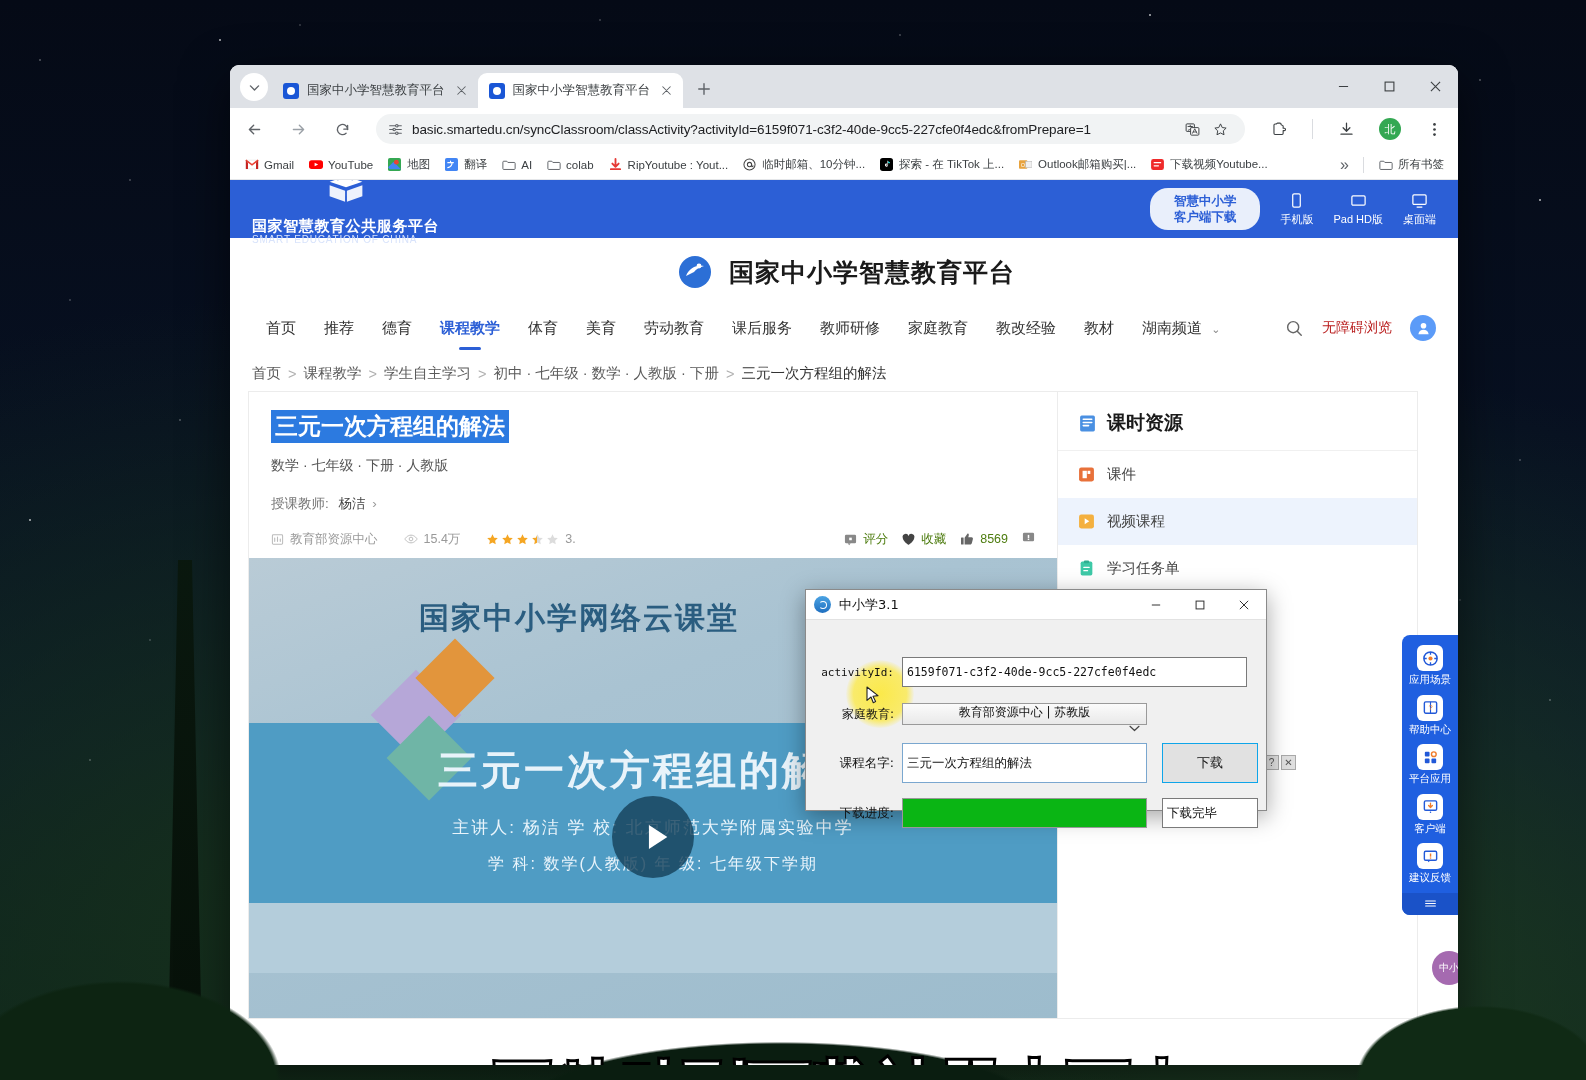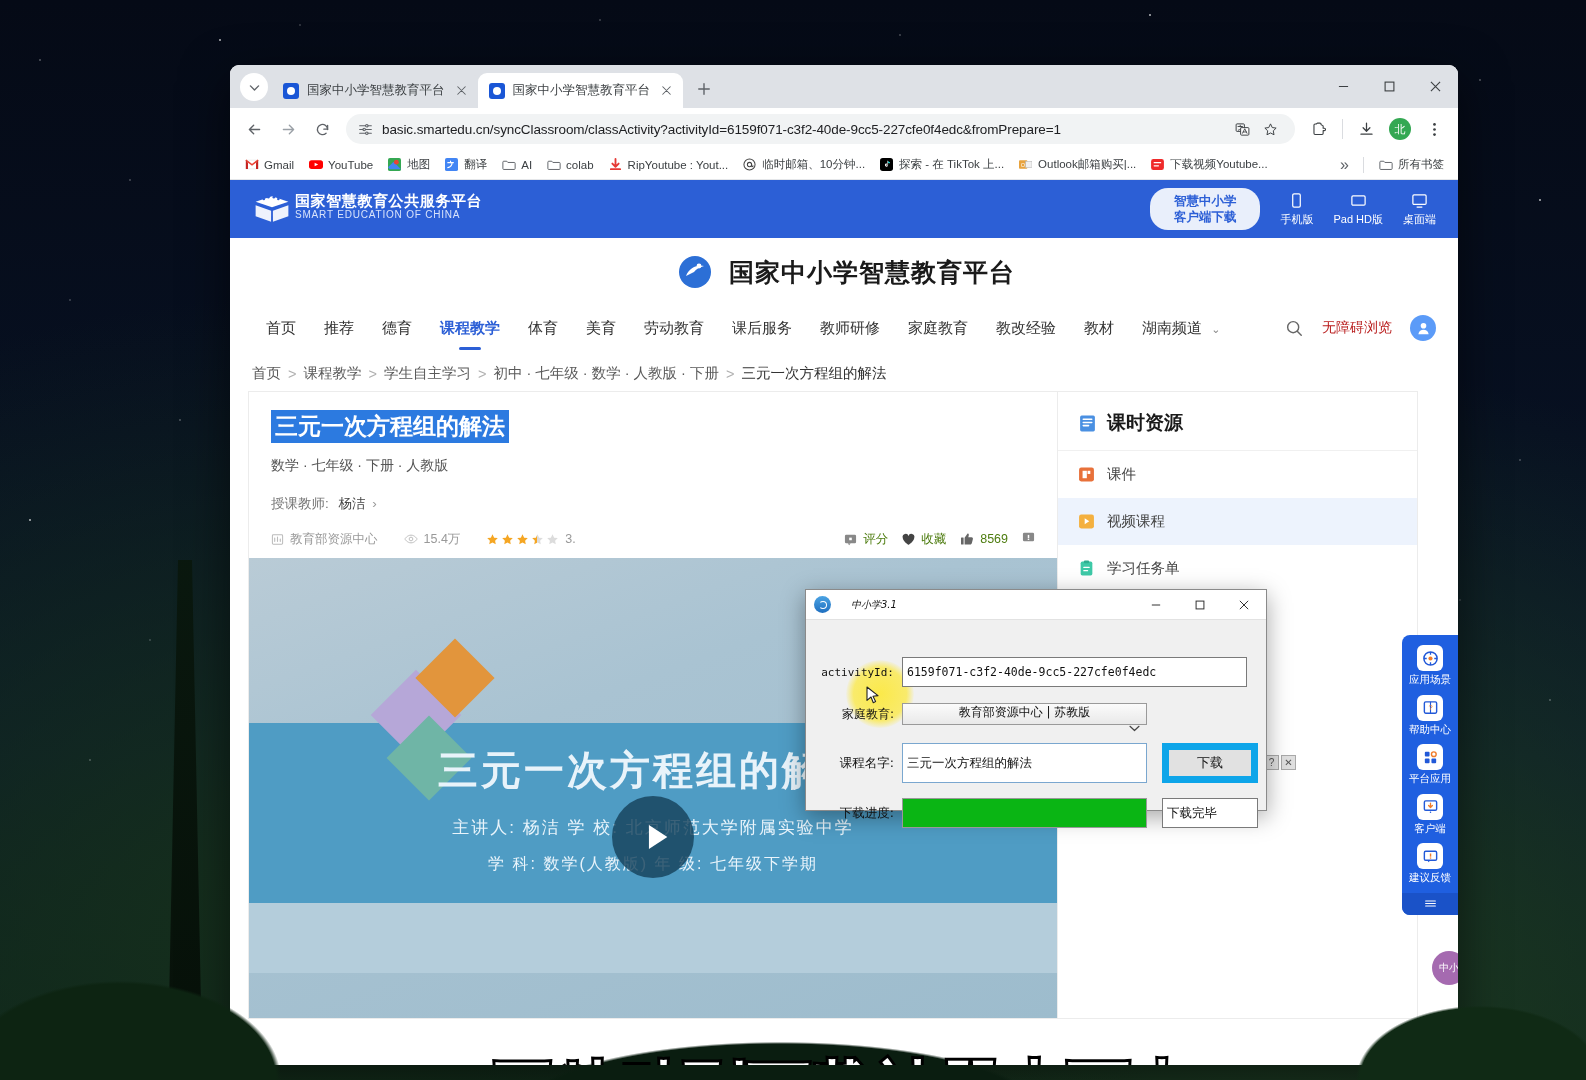--- a/index.html
+++ b/index.html
@@ -88,21 +88,21 @@
   }
   .tab .tclose { width:17px;height:17px;flex:0 0 auto;display:flex;align-items:center;justify-content:center;border-radius:50%;}
   .tab .tclose svg{width:9px;height:9px;}
   .newtab { width: 30px; height: 30px; margin: 0 0 4px 6px; display:flex;align-items:center;justify-content:center;border-radius:50%;cursor:pointer;}
   .newtab svg { width: 14px; height: 14px; }
   .wincontrols { position: absolute; right: 0; top: 0; height: 43px; display: flex; align-items: center; }
   .wincontrols div { width: 46px; height: 43px; display:flex;align-items:center;justify-content:center; cursor:pointer;}
   .wincontrols svg { width: 11px; height: 11px; }
 
   
-  .toolbar { height: 42px; background:#fff; display:flex; align-items:center; padding: 0 8px; gap:2px;}
+  .toolbar { height: 42px; background:#fff; display:flex; align-items:center; padding: 0 8px; gap:12px;}
   .tbtn { width:32px;height:32px;border-radius:50%;display:flex;align-items:center;justify-content:center;cursor:pointer;flex:0 0 auto;}
   .tbtn svg{width:17px;height:17px;}
   .omnibox {
     flex: 1 1 auto; height: 30px; background:#f1f3f4; border-radius: 16px;
     display:flex; align-items:center; gap:9px; padding: 0 12px; margin: 0 6px;
     font-size: 13.5px; color:#202124; cursor: text; overflow: hidden;
   }
   .omnibox .url { white-space:nowrap; overflow:hidden; text-overflow:ellipsis; letter-spacing:-.1px;}
   .omni-right { display:flex; align-items:center; gap:2px; margin-left:auto; }
 
@@ -116,21 +116,21 @@
   .bm .bmi{width:15px;height:15px;flex:0 0 auto;display:flex;align-items:center;justify-content:center;font-size:11px;}
   .bm-overflow{margin-left:auto;display:flex;align-items:center;gap:8px;flex:0 0 auto;padding-left:6px;}
 
   
   .page { position: relative; height: 885px; background:#fff; overflow:hidden; }
 
   .site-top {
     height: 58px; background:#2c5fd6; display:flex; align-items:center;
     padding: 0 22px; position:relative;
   }
-  .logo-wrap{display:flex;gap:3px;}
+  .logo-wrap{display:flex;align-items:center;gap:11px;flex-direction:column;}
   .logo-mark{width:40px;height:34px;flex:0 0 auto;}
   .logo-txt .l1{color:#fff;font-size:15px;font-weight:bold;letter-spacing:.6px;line-height:1.15;}
   .logo-txt .l2{color:#d8e3fb;font-size:10px;letter-spacing:.8px;line-height:1.2;}
   .top-right{margin-left:auto;display:flex;align-items:center;gap:20px;}
   .client-btn{
     background:#e9effb;color:#2c5fd6;border-radius:18px;padding:5px 24px;
     font-size:12.5px;font-weight:bold;line-height:1.3;text-align:center;cursor:pointer;
   }
   .dl-opt{display:flex;flex-direction:column;align-items:center;gap:3px;color:#fff;font-size:11px;cursor:pointer;}
   .dl-opt svg{width:17px;height:17px;}
@@ -229,39 +229,39 @@
   
   #dialog{
     position:absolute;left:575px;top:409px;width:462px;height:222px;
     background:#f0f0f0;border:1px solid #8a8a8a;
     box-shadow:0 6px 22px rgba(0,0,0,.35); z-index:20;
     font-family:"DejaVu Sans","Liberation Sans",sans-serif;
   }
   .dlg-title{height:30px;background:#fff;display:flex;align-items:center;padding:0 0 0 8px;border-bottom:1px solid #e2e2e2;}
   .dlg-ico{width:17px;height:17px;border-radius:50%;background:linear-gradient(#4ba3e3,#1f6fc0);display:flex;align-items:center;justify-content:center;flex:0 0 auto;}
   .dlg-ico i{width:8px;height:8px;border-radius:50%;border:1.6px solid #fff;border-left-color:transparent;display:block;}
-  .dlg-name{font-size:10px;color:#111;margin-left:20px;font-style:italic;}
+  .dlg-name{font-size:13px;color:#111;margin-left:8px;}
   .dlg-wc{margin-left:auto;display:flex;}
   .dlg-wc div{width:44px;height:30px;display:flex;align-items:center;justify-content:center;cursor:pointer;}
   .dlg-wc svg{width:10px;height:10px;}
   .dlg-body{position:relative;height:192px;}
   .frow{position:absolute;display:flex;align-items:center;}
   .flabel{font-size:12px;color:#111;text-align:right;}
   .finput{
     background:#fff;border:1px solid #7a7a7a;height:30px;display:flex;align-items:center;
     padding:0 4px;font-size:11.5px;color:#111;font-family:"DejaVu Sans Mono","Liberation Mono",monospace;
   }
   .fselect{
     background:linear-gradient(#fbfbfb,#e9e9e9);border:1px solid #9a9a9a;height:22px;
     display:flex;align-items:center;padding:0 6px;font-size:12px;color:#111;cursor:pointer;flex-direction:column;
   }
   .fselect .carat{margin-left:auto;}
   .fselect svg{width:11px;height:7px;}
   .fbtn{
-    background:#e1e1e1;border:7px solid #0ea5e9;display:flex;align-items:center;justify-content:center;
+    background:#e1e1e1;border:1px solid #0ea5e9;display:flex;align-items:center;justify-content:center;
     font-size:13px;color:#111;cursor:pointer;text-align:center;
   }
   .progress-outer{background:#fff;border:1px solid #999;height:30px;padding:0;}
   .progress-fill{height:100%;background:#0ab514;}
   .status-box{background:#fff;border:1px solid #7a7a7a;height:30px;display:flex;align-items:center;padding:0 4px;font-size:12.5px;color:#111;}
   .cursor-glow{
     position:absolute;left:40px;top:40px;width:68px;height:68px;border-radius:50%;
     background:radial-gradient(circle,#fbe94a 0%, #fbe94acc 55%, #fbe94a00 72%);
     pointer-events:none;
   }
@@ -704,20 +704,21 @@
               </span>
             </div>
           </div>
 
           <div class="video">
             <div class="vid-band"></div>
             <div class="vid-band2"></div>
             <div class="diamond" style="left:135px;top:125px;width:64px;height:64px;background:#b6a7d8;"></div>
             <div class="diamond" style="left:178px;top:92px;width:56px;height:56px;background:#e2953c;"></div>
             <div class="diamond" style="left:150px;top:170px;width:60px;height:60px;background:#6fb5a6;"></div>
+            <div class="vid-logo" style="left:auto;right:auto;transform:none;left:170px;top:40px">国家中小学网络云课堂</div>
             <div class="vid-title">三元一次方程组的解法</div>
             <div class="vid-sub">主讲人: 杨洁            学    校: 北京师范大学附属实验中学</div>
             <div class="vid-sub2">学    科: 数学(人教版)    年    级: 七年级下学期</div>
             <div class="playbtn">
               <svg viewBox="0 0 24 24">
                   <path d="M7 3.5l13 8.5-13 8.5z" fill="#fff"></path>
                 </svg>
             </div>
           </div>
         </div>

